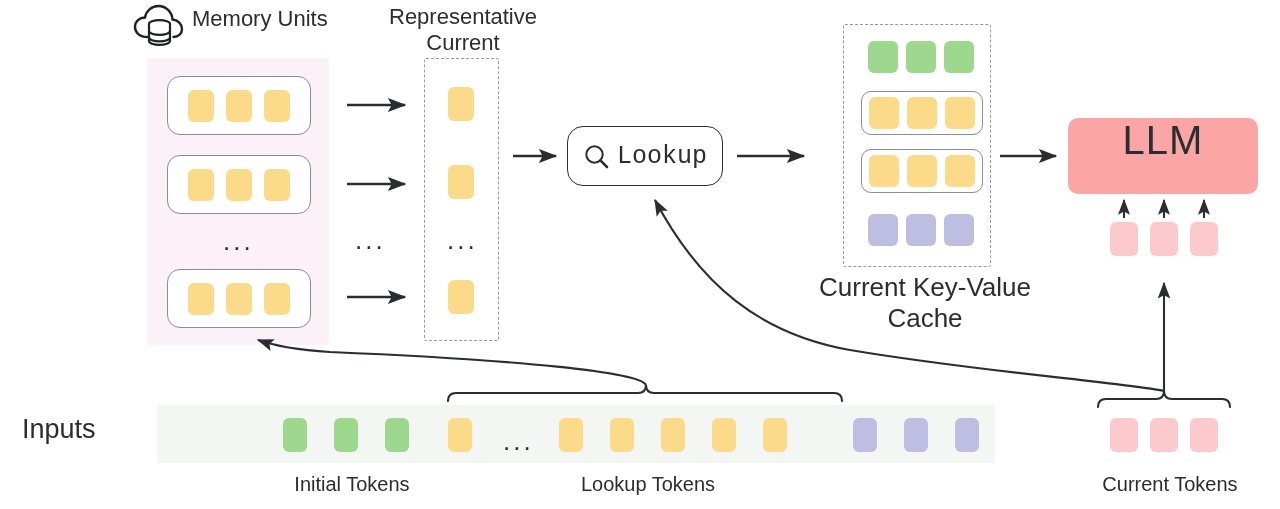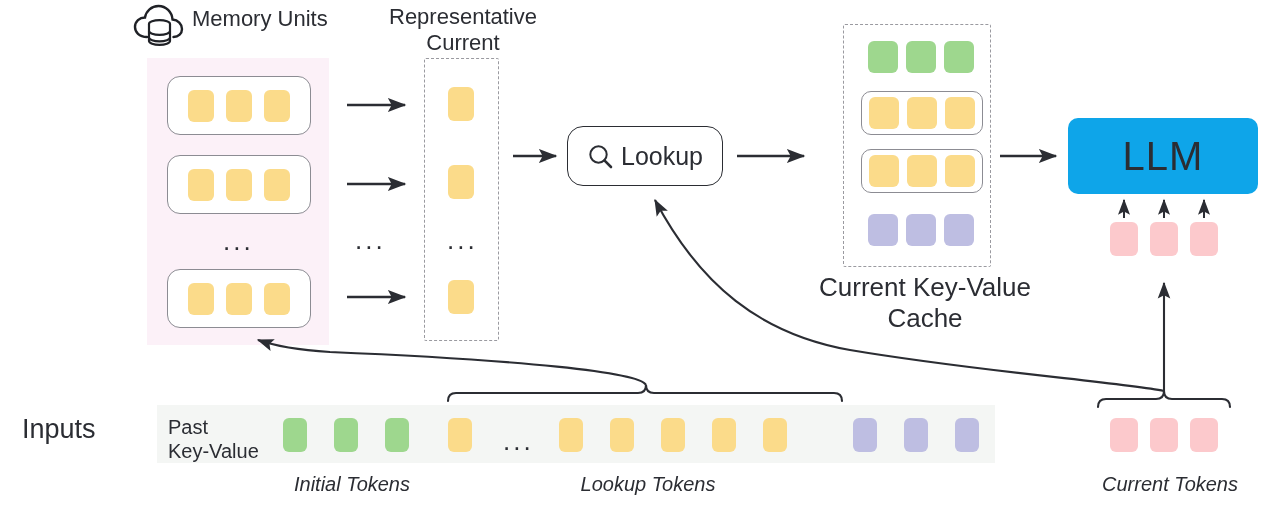--- a/index.html
+++ b/index.html
@@ -33,21 +33,20 @@
   .lbl-memunits { left: 192px; top: 6px;   font-size: 22px; }
   .lbl-reptok   { left: 378px; top: 4px;   font-size: 22px; text-align: center; width: 170px; }
   .lbl-kvcache  { left: 815px; top: 272px; font-size: 26px; text-align: center; width: 220px; }
   .lbl-pastkv   { left: 168px; top: 415px; font-size: 20px; line-height: 1.22; }
   .cap {
     position: absolute;
     font-size: 20px;
     text-align: center;
     color: #2b2d33;
     top: 473px;
-    font-style: italic;
   }
   .cap-initial { left: 262px; width: 180px; }
   .cap-evicted { left: 558px; width: 180px; }
   .cap-local   { left: 833px; width: 180px; }
   .cap-current { left: 1080px; width: 180px; }
 
   
   .ctx-panel {
     left: 147px; top: 58px;
     width: 182px; height: 287px;
@@ -103,20 +102,21 @@
     left: 567px; top: 126px;
     width: 156px; height: 60px;
     border: 1.8px solid #2b2d33;
     border-radius: 16px;
     box-sizing: border-box;
     display: flex;
     align-items: center;
     justify-content: center;
     gap: 7px;
     background: #ffffff;
+    font-family: Liberation Mono, monospace;
   }
   .lookup-text { font-size: 25px; color: #2b2d33; }
 
   
   .kv-row {
     position: absolute;
     display: flex;
     align-items: center;
     gap: 8px;
   }
@@ -125,24 +125,23 @@
     border-radius: 10px;
     box-sizing: border-box;
     padding: 5px 7px;
     background: #ffffff;
   }
 
   
   .llm-box {
     left: 1068px; top: 118px;
     width: 190px; height: 76px;
-    background: #0ea5e9;
+    background: #fca5a5;
     border-radius: 10px;
     display: flex;
-    align-items: center;
     justify-content: center;
   }
   .llm-text { font-size: 40px; color: #2b2d33; letter-spacing: 1px; }
 
   
   .inputs-strip {
     left: 157px; top: 405px;
     width: 838px; height: 58px;
     background: #f4f6f4;
   }
@@ -239,22 +238,20 @@
 
   <div class="abs llm-box">
     <span class="llm-text">LLM</span>
   </div>
   <span class="abs chip chip-cur chip-pink" style="left:1110px; top:222px;"></span>
   <span class="abs chip chip-cur chip-pink" style="left:1150px; top:222px;"></span>
   <span class="abs chip chip-cur chip-pink" style="left:1190px; top:222px;"></span>
 
   <div class="label lbl-inputs">Inputs</div>
   <div class="abs inputs-strip"></div>
-  <div class="label lbl-pastkv">Past
-Key-Value</div>
 
   <span class="abs chip chip-in chip-green" style="left:283px; top:418px;"></span>
   <span class="abs chip chip-in chip-green" style="left:334px; top:418px;"></span>
   <span class="abs chip chip-in chip-green" style="left:385px; top:418px;"></span>
 
   <span class="abs chip chip-in chip-yellow" style="left:448px; top:418px;"></span>
   <div class="dots" style="left:503px; top:428px;">...</div>
   <span class="abs chip chip-in chip-yellow" style="left:559px; top:418px;"></span>
   <span class="abs chip chip-in chip-yellow" style="left:610px; top:418px;"></span>
   <span class="abs chip chip-in chip-yellow" style="left:661px; top:418px;"></span>

